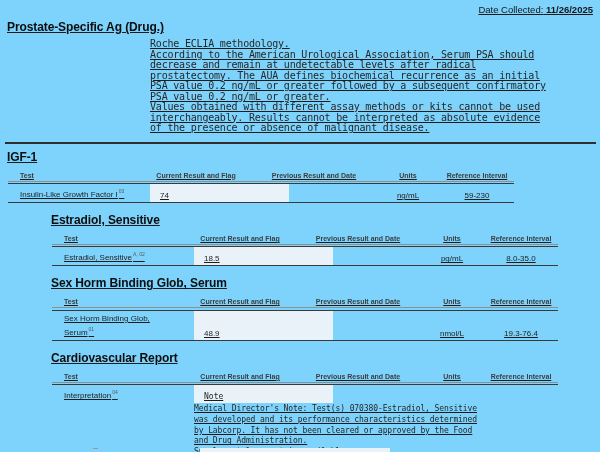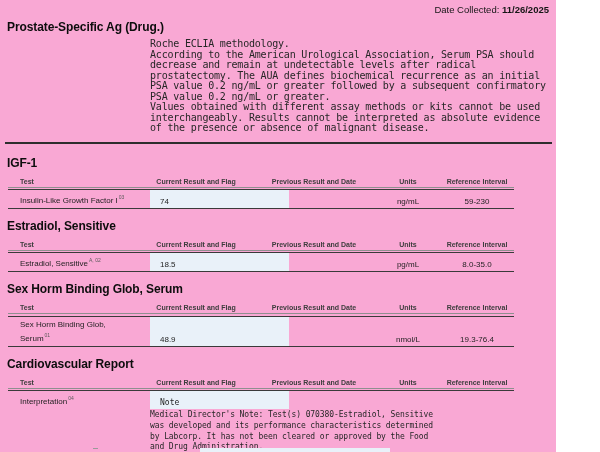--- a/index.html
+++ b/index.html
@@ -1,30 +1,31 @@
 <!DOCTYPE html>
 <html><head>
 <meta charset="utf-8">
 <style>
   * { margin:0; padding:0; box-sizing:border-box; }
   html,body { background:#ffffff; }
   .page {
-    position:relative; width:556px; height:452px; overflow:hidden;
-    background:#f9a8d4; color:#1c1c1c;
+    position:relative; width:600px; height:452px; overflow:hidden;
+    background:#7dd3fc; color:#1c1c1c;
     font-family:"Liberation Sans", sans-serif;
+    text-decoration:underline;
   }
   .date-row { padding:4px 7px 0 0; text-align:right; font-size:9.5px; color:#161616; }
   .date-val { font-weight:bold; }
   .sec-title { font-size:12px; font-weight:bold; color:#0d0d0d; padding-left:7px; letter-spacing:-0.1px; }
   .psa-title { margin-top:5px; }
   .mono { font-family:"DejaVu Sans Mono", monospace; color:#272727; white-space:pre-line; }
   .psa-note { margin:5px 0 0 150px; font-size:10px; line-height:10.5px; letter-spacing:-0.2px; }
   .full-rule { margin:8px 4px 0 5px; height:0; border:0; border-top:2px solid #2e2e2e; }
-  .s-igf { margin-top:12px; }
-  .s-est, .s-shbg, .s-cardio { margin-top:10px; }
+  .s-igf { margin-top:6px; }
+  .s-est, .s-shbg, .s-cardio { margin-top:10px;padding-left:44px; }
   .tbl { width:506px; margin:5px 0 0 8px; border-bottom:1.6px solid #3a3a3a; }
   .grid-row { display:grid; grid-template-columns:132px 112px 124px 64px 74px; }
   .thead { padding:3px 0 2px; font-size:7px; font-weight:bold; color:#3d3d3d; border-bottom:1px solid #8f8f8f; }
   .head-rule { height:1.4px; background:#3a3a3a; margin-top:1.1px; }
   .hc-test { text-align:left; padding-left:12px; }
   .hc { text-align:center; }
   .trow { position:relative; font-size:8px; color:#1f1f1f; min-height:14px; align-items:end; padding:2px 0 2px; }
   .trow > span { position:relative; z-index:1; display:block; }
   .hl { position:absolute; left:142px; top:0; bottom:0; width:139px; background:#e9f1f9; z-index:0; }
   .d-test { text-align:left; padding-left:12px; white-space:pre-line; line-height:11px; }

